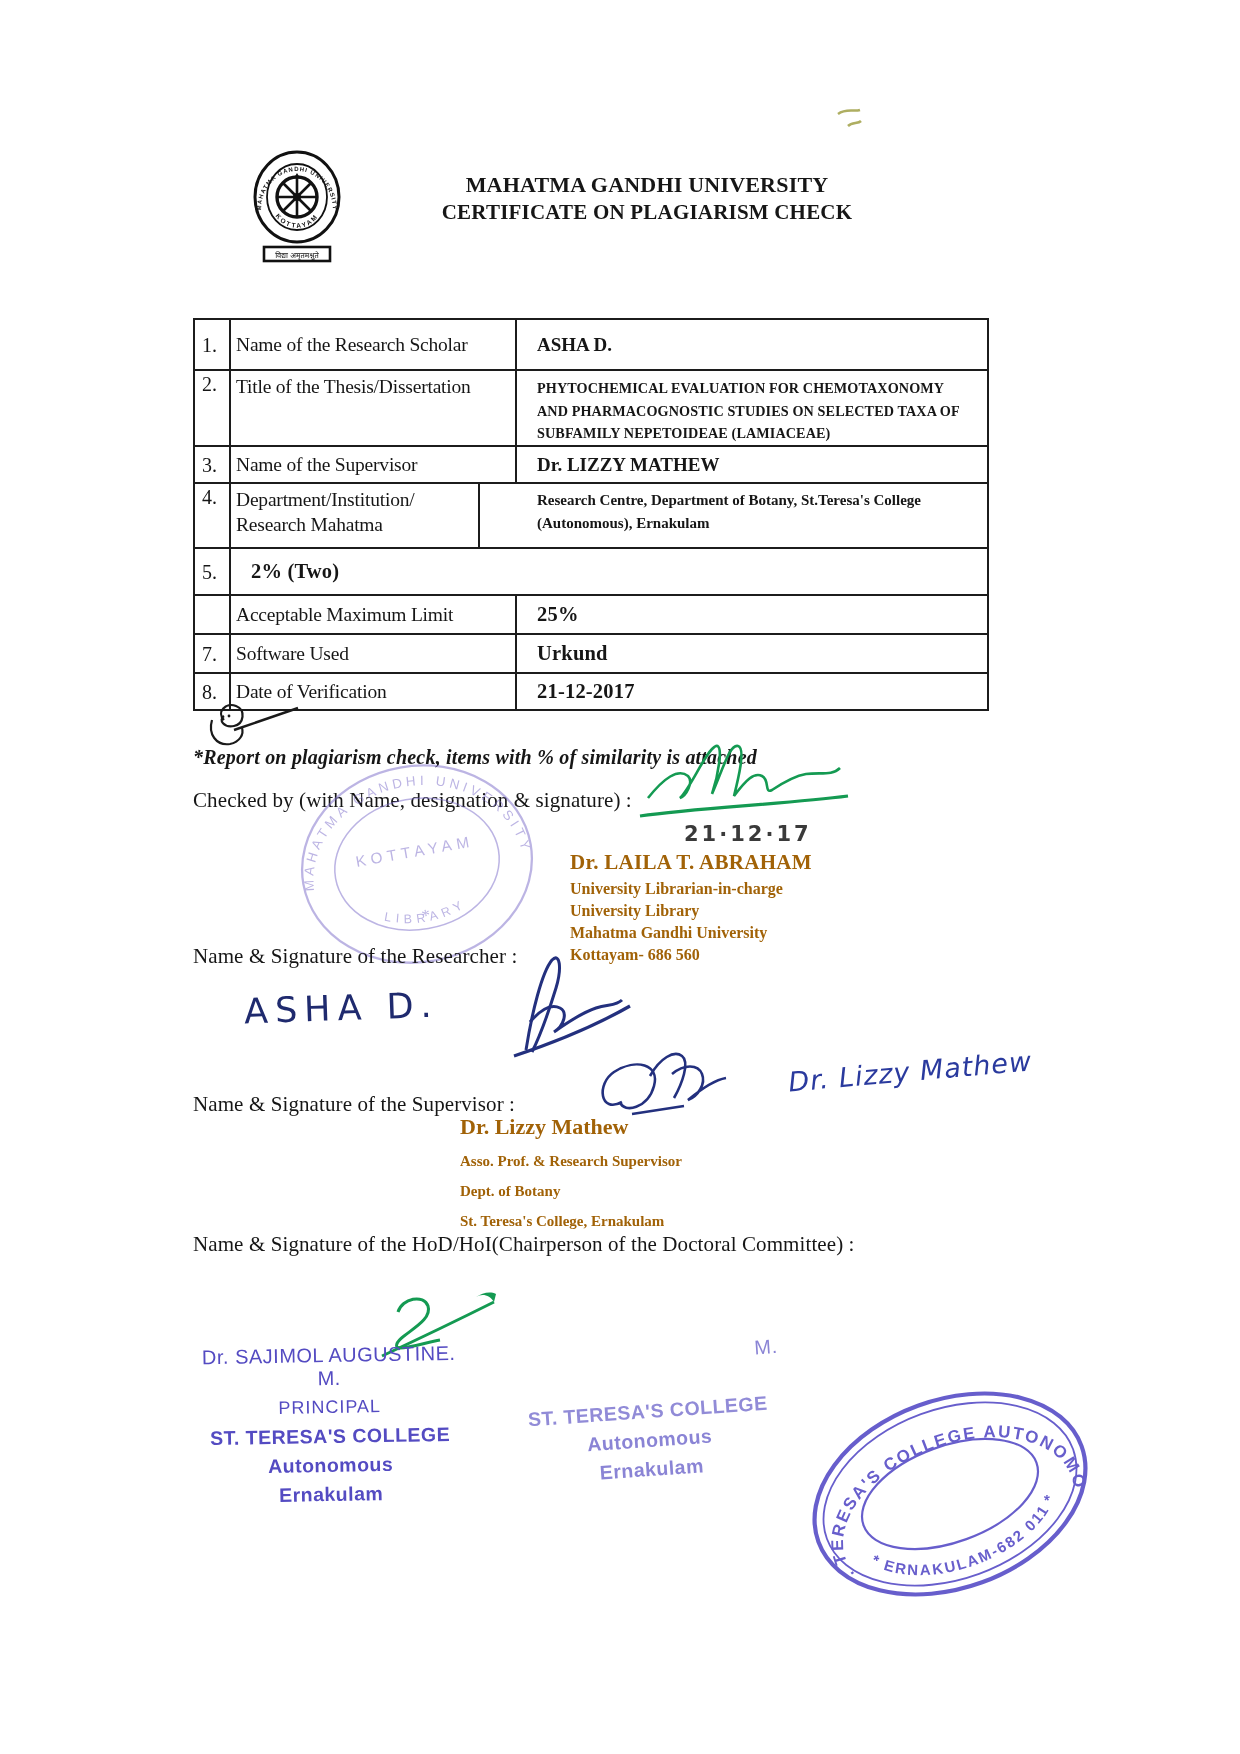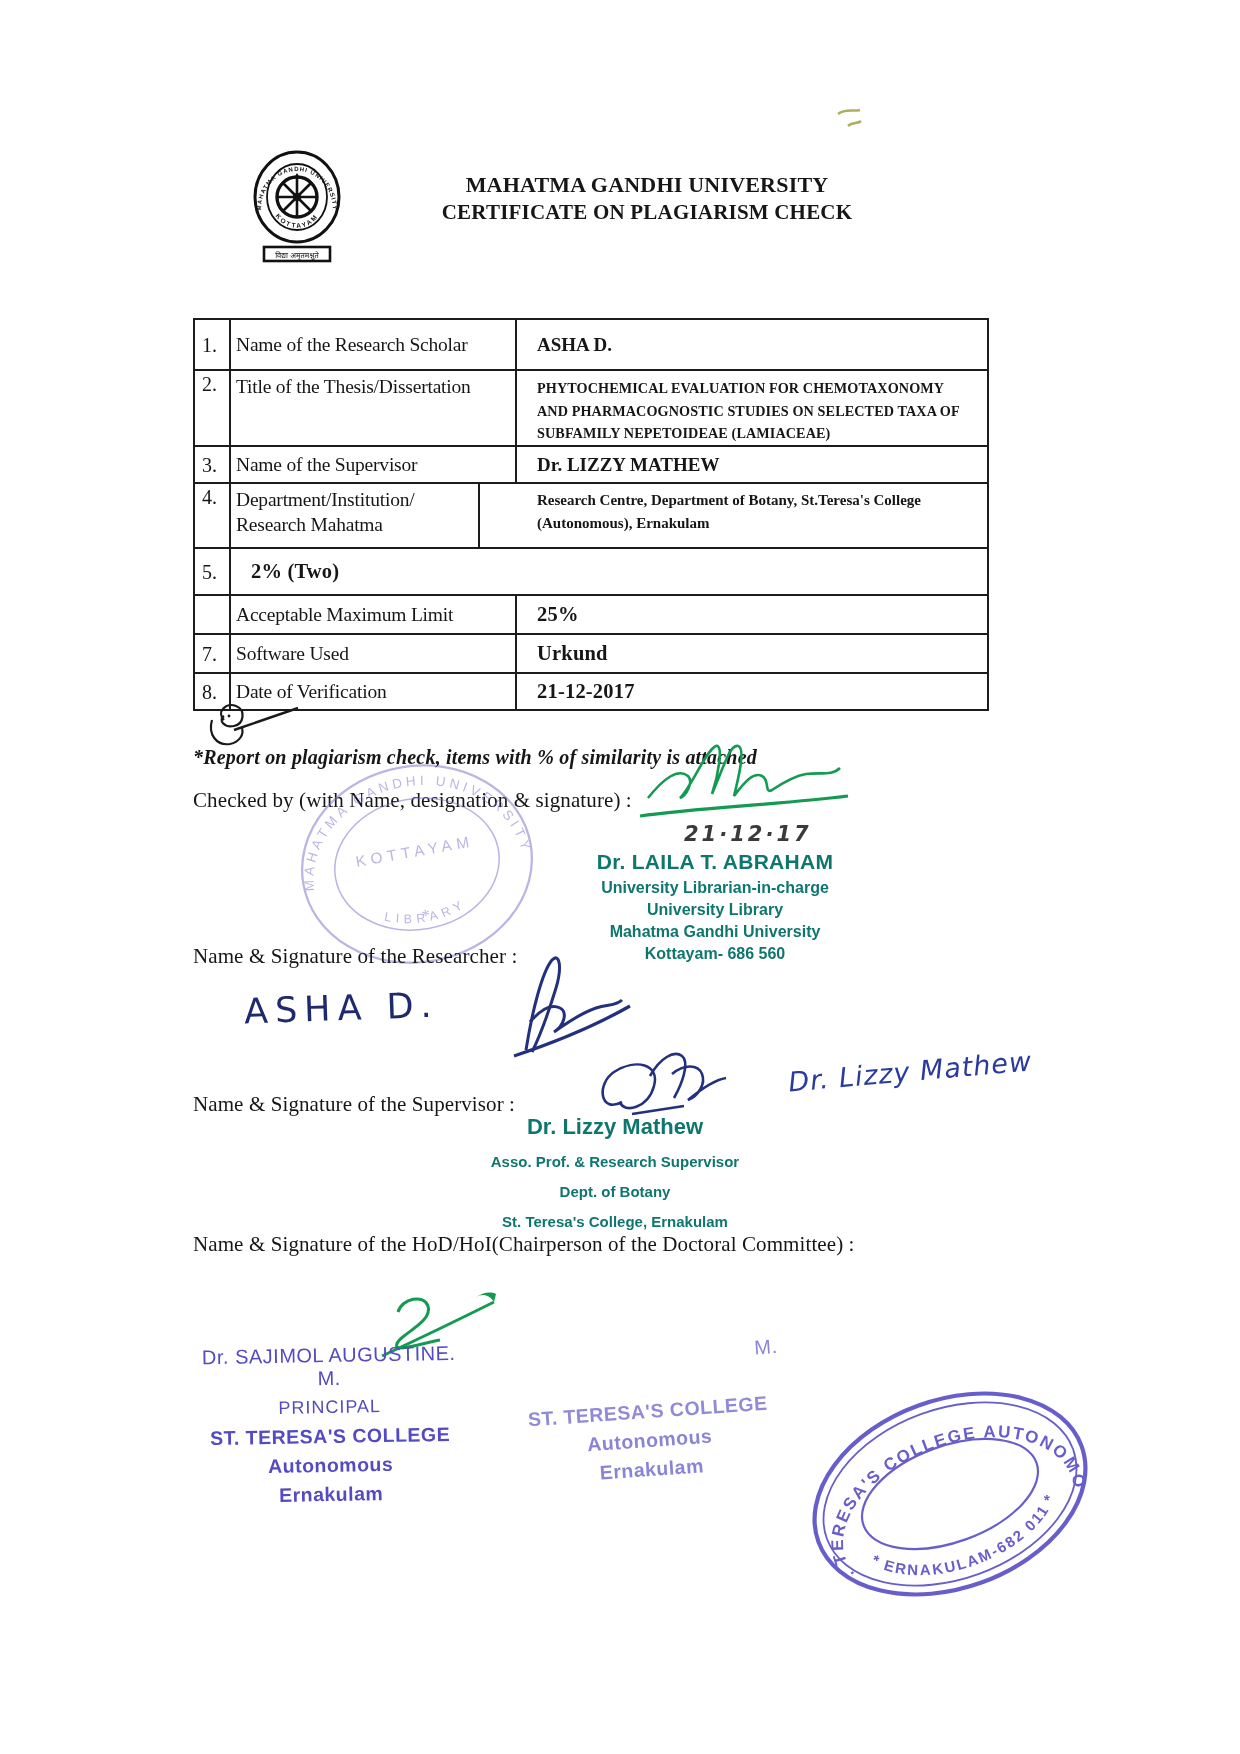--- a/index.html
+++ b/index.html
@@ -26,32 +26,32 @@
   .v-19{font-size:19px;} .v-21{font-size:20.5px;letter-spacing:.2px;}
   .v-sm{font-size:14.2px;line-height:1.6;letter-spacing:.1px;padding-top:6px;padding-right:25px;}
   .v-sm2{font-size:15px;line-height:1.5;padding-top:5px;padding-right:14px;}
   .lbl-pad{padding-top:8px;}
 
   
   .note-italic{left:193px;top:746px;font-size:20px;font-style:italic;font-weight:bold;letter-spacing:.2px;}
   .plain-label{font-size:21px;letter-spacing:.1px;}
 
   
-  .stamp-blue{color:#0f766e;font-family:Liberation Sans, sans-serif;font-weight:bold;text-align:center;}
+  .stamp-blue{color:#a16207;font-family:Liberation Serif, serif;font-weight:bold;}
   .stamp-purple{color:#544bc2;font-family:"Liberation Sans", sans-serif;text-align:center;}
   .lib1{font-size:21px;margin-bottom:5px;letter-spacing:.3px;}
   .lib2{font-size:16px;margin-bottom:4px;}
   .sup1{font-size:22px;margin-bottom:13px;}
   .sup2{font-size:15px;margin-bottom:13px;}
   .pri1{font-size:20px;margin-bottom:7px;letter-spacing:.5px;}
   .pri2{font-size:18px;margin-bottom:7px;letter-spacing:1px;}
   .pri3{font-size:19.5px;margin-bottom:6px;font-weight:bold;letter-spacing:.5px;}
   .handwriting{font-family:"DejaVu Sans", sans-serif;}
   .asha{font-size:35px;letter-spacing:7px;color:#1f2a6e;transform:rotate(-2deg);}
-  .hand-date{font-size:21px;font-weight:bold;font-style:italic;color:#3a3a3a;letter-spacing:3px;}
+  .hand-date{font-size:21px;font-weight:bold;color:#3a3a3a;letter-spacing:3px;}
   .lizzy-hand{font-size:27px;font-style:italic;color:#2a3a9e;transform:rotate(-5deg);letter-spacing:1px;}
   .faded-stamp{opacity:.8;transform:rotate(-4deg);}
 </style>
 </head>
 <body>
 
 <div class="page">
 
   <svg class="abs" style="left:834px;top:106px;" width="30" height="28" viewBox="0 0 30 28">
     <path d="M4,8 C12,2 20,6 26,4" stroke="#9a9a3a" stroke-width="2.5" fill="none" opacity=".8"></path>

